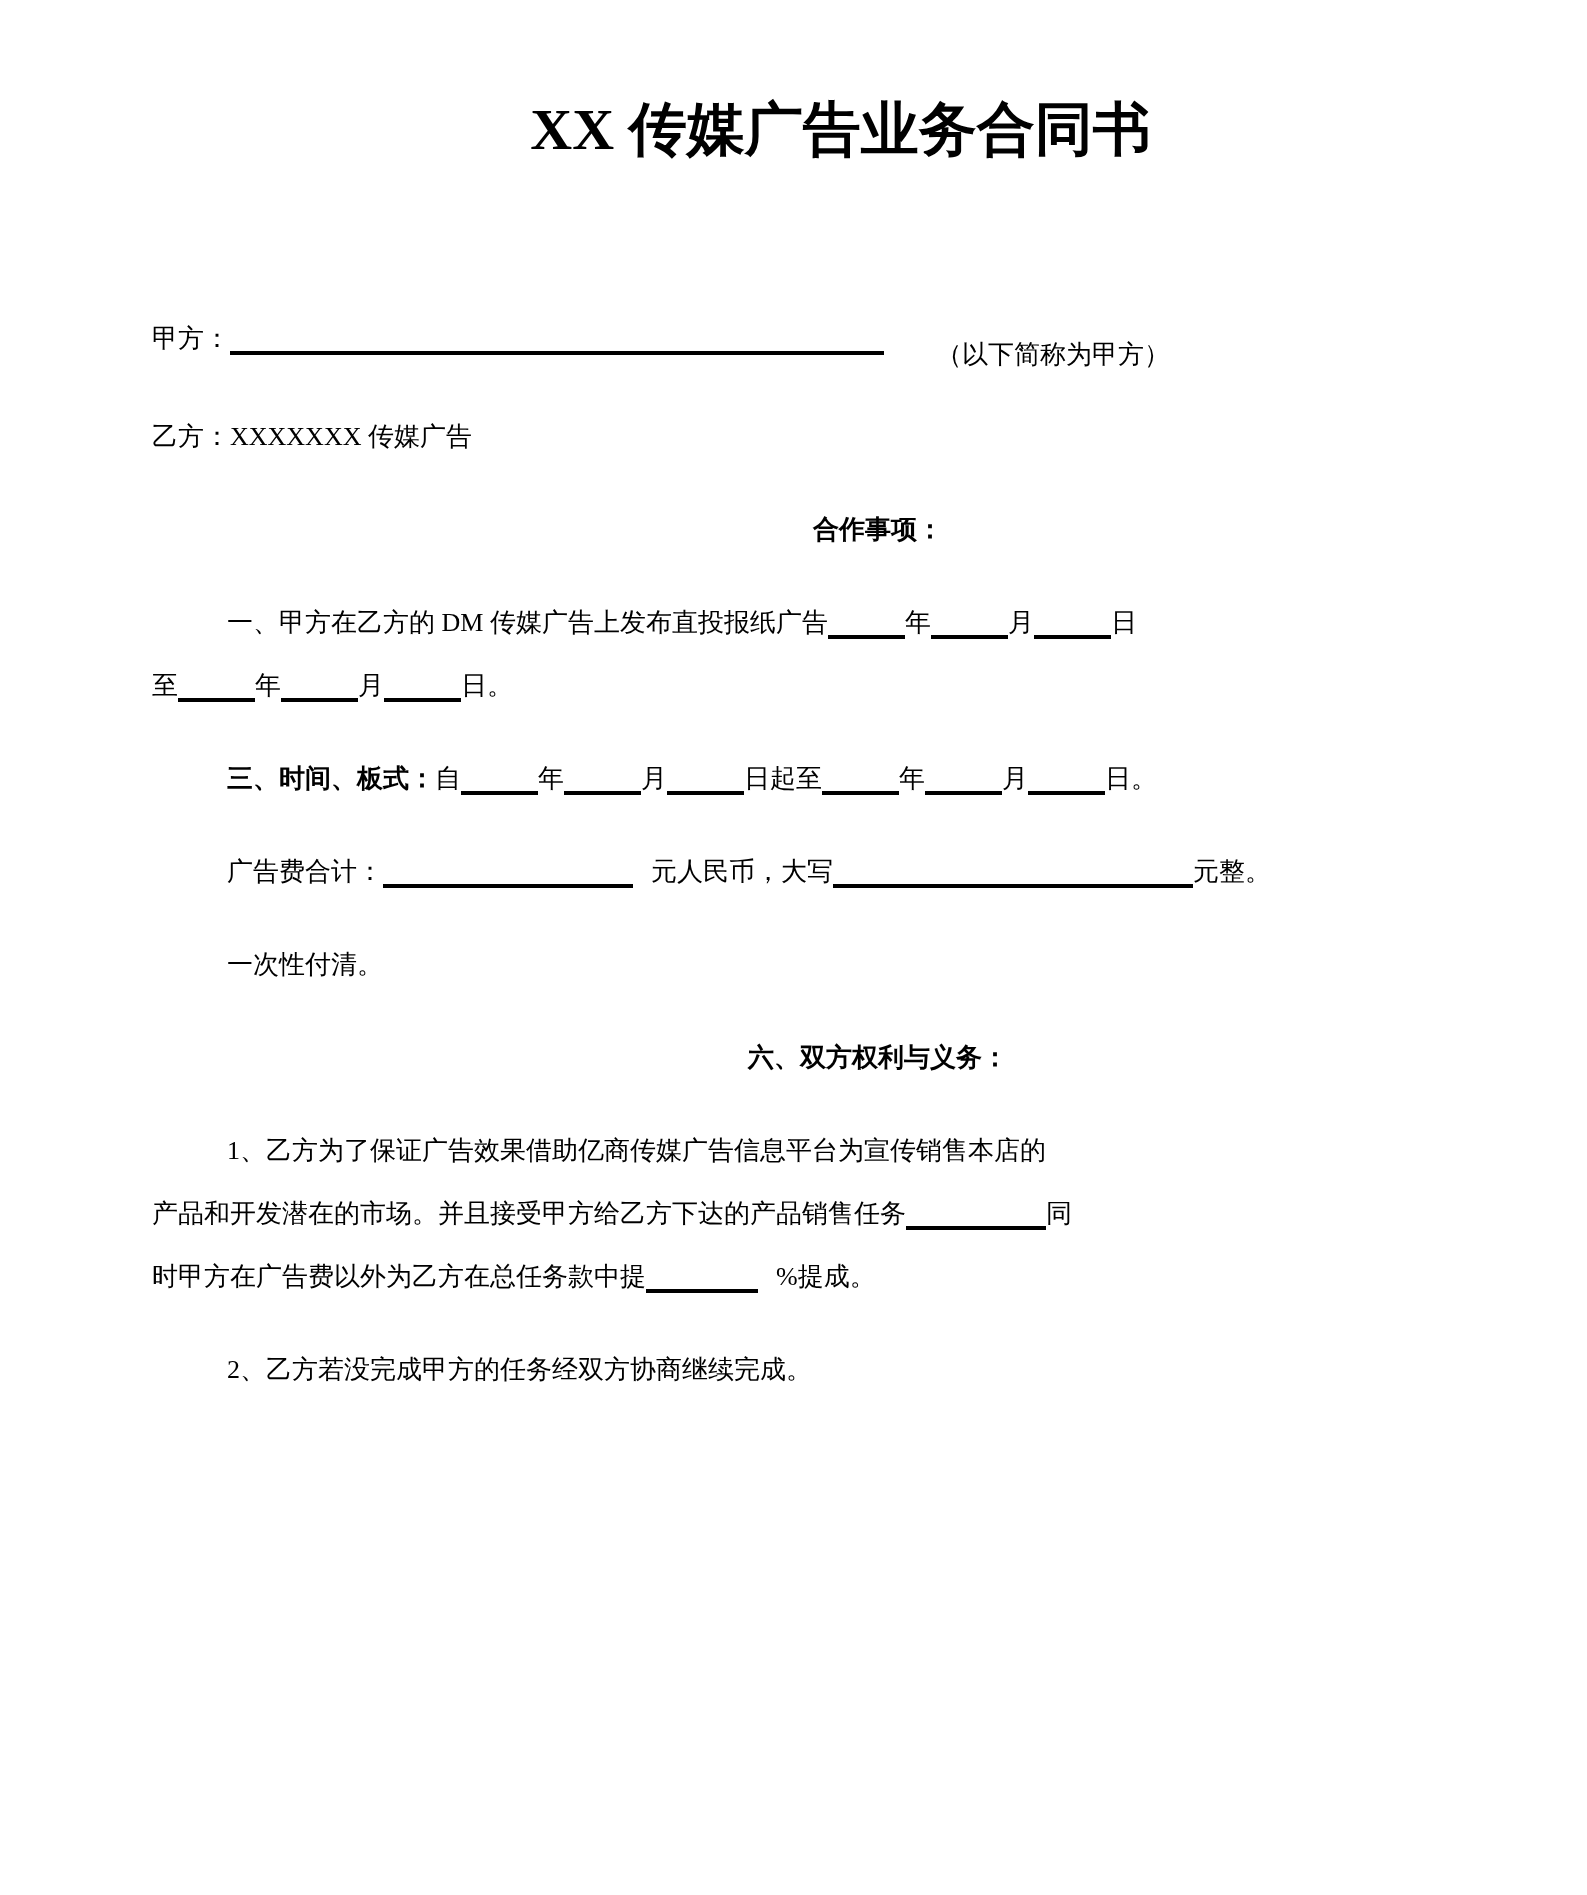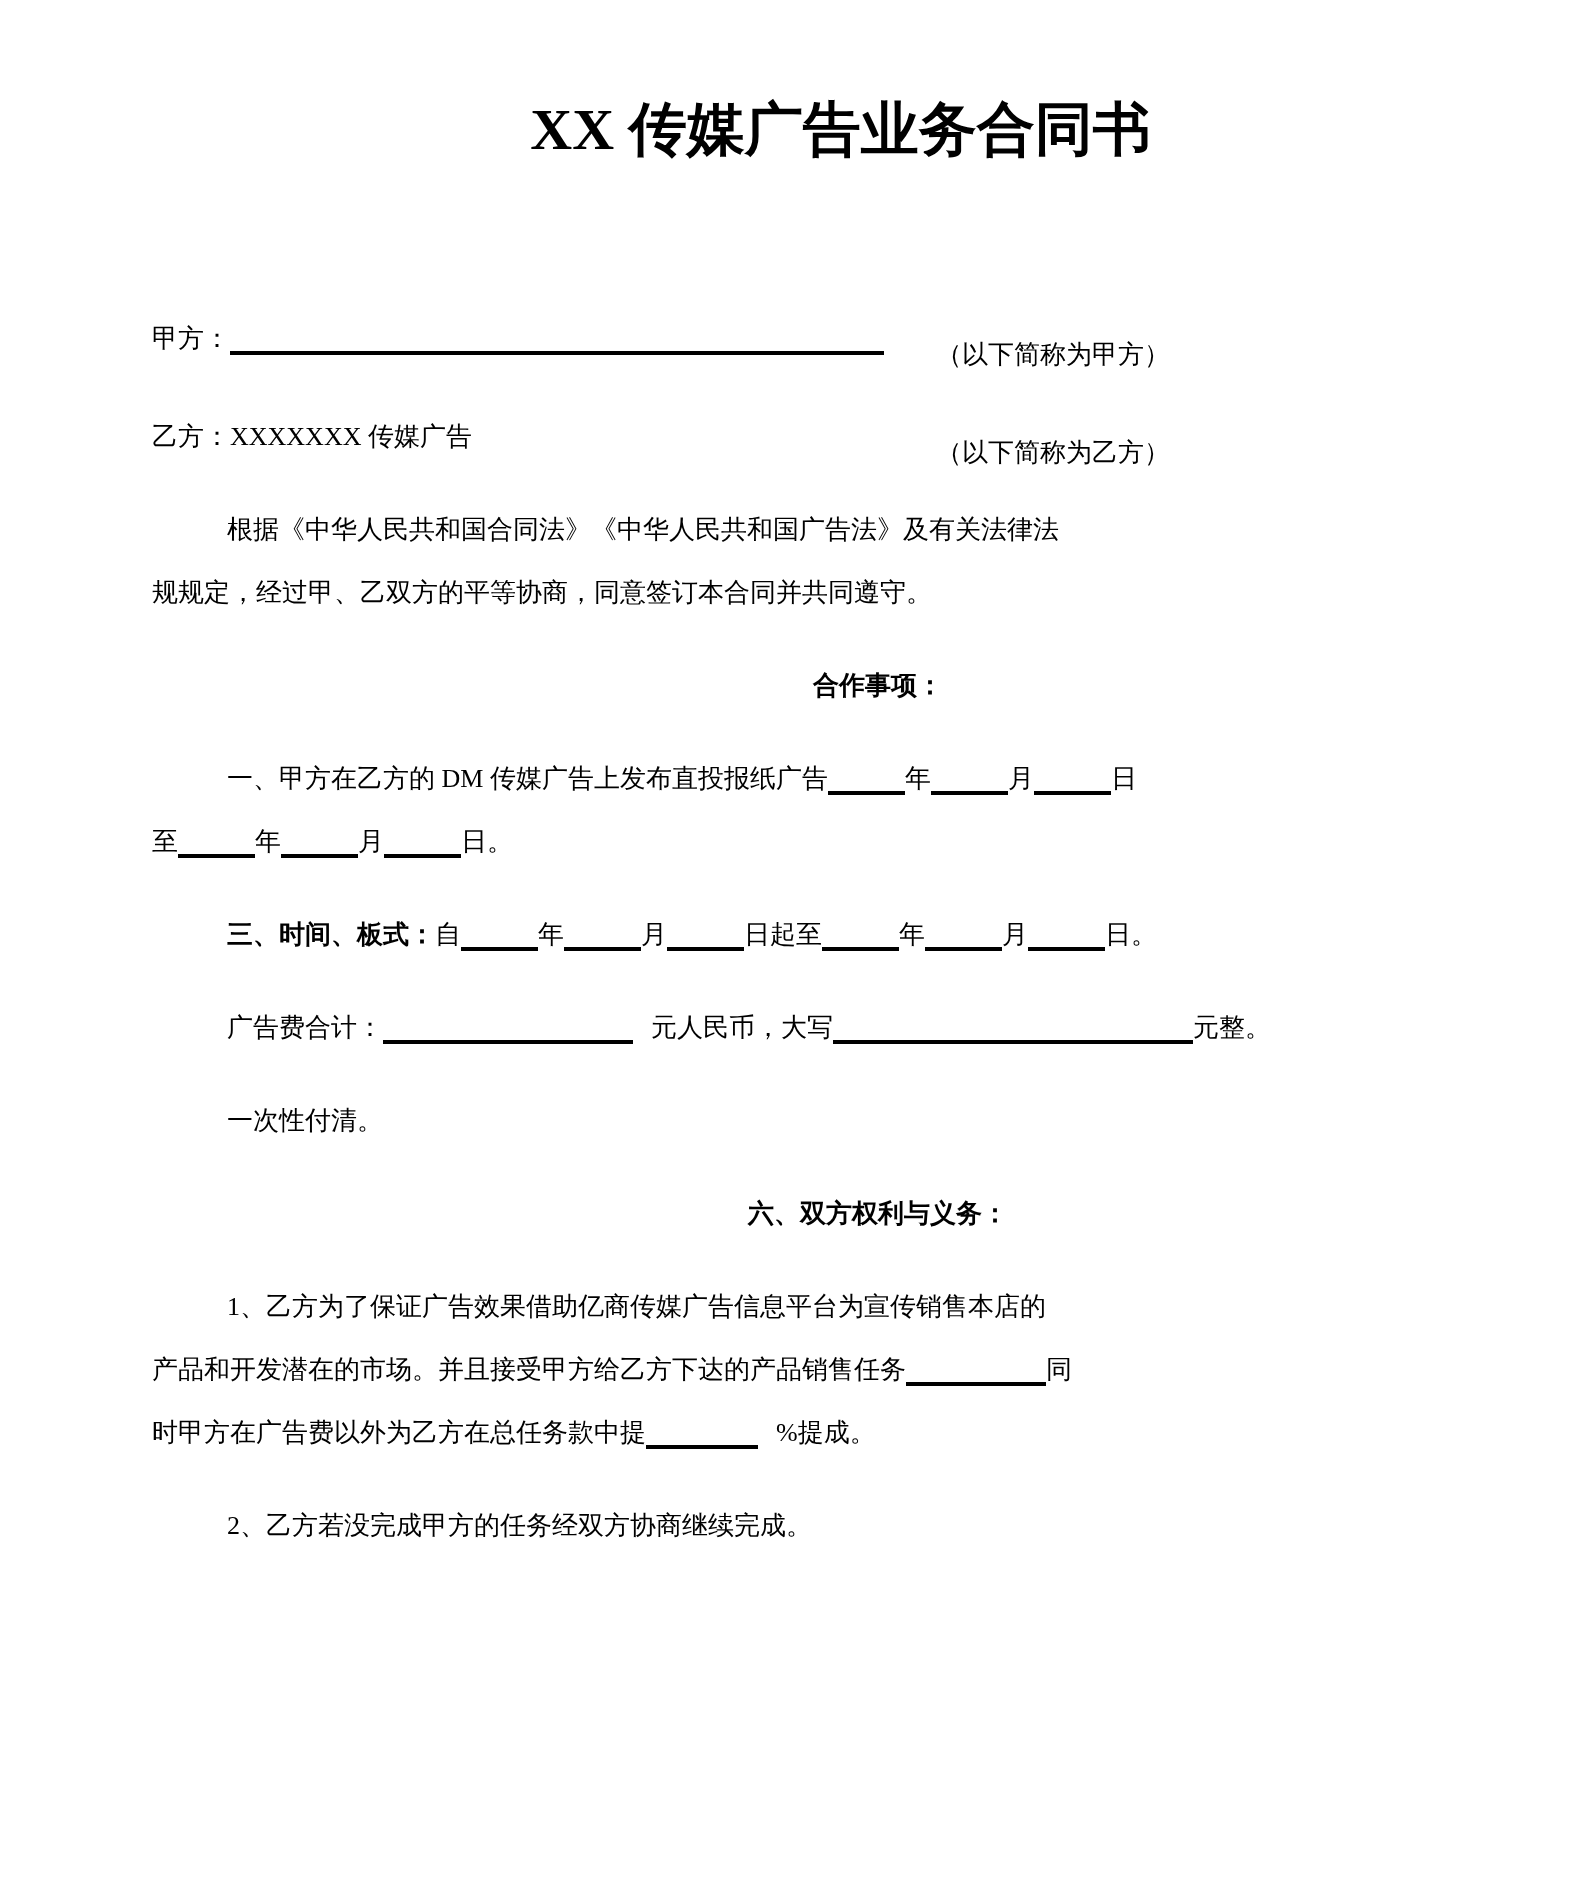--- a/index.html
+++ b/index.html
@@ -46,23 +46,22 @@
 </style>
 </head>
 <body>
 
 <div class="page">
 
   <h1 class="title">XX 传媒广告业务合同书</h1>
 
   <p class="party-row"><span>甲方：</span><span class="blank w-party"></span><span class="alias">（以下简称为甲方）</span></p>
 
-  <p class="party-row last"><span>乙方：</span><span>XXXXXXX 传媒广告</span><span class="alias">（以下简称为乙方）</span></p>
+  <p class="party-row last"><span>乙方：</span><span>XXXXXXX 传媒广告</span></p>
 
-  <p class="indent"><span>根据《中华人民共和国合同法》《中华人民共和国广告法》及有关法律法</span><br><span>规规定，经过甲、乙双方的平等协商，同意签订本合同并共同遵守。</span></p>
 
   <p class="indent bold">合作事项：</p>
 
   <p class="indent"><span>一、甲方在乙方的 DM 传媒广告上发布直投报纸广告</span><span class="blank w-date"></span><span>年</span><span class="blank w-date"></span><span>月</span><span class="blank w-date"></span><span>日</span><br><span>至</span><span class="blank w-date"></span><span>年</span><span class="blank w-date"></span><span>月</span><span class="blank w-date"></span><span>日。</span></p>
 
 
   <p class="indent"><span class="bold">三、时间、板式：</span><span>自</span><span class="blank w-date"></span><span>年</span><span class="blank w-date"></span><span>月</span><span class="blank w-date"></span><span>日起至</span><span class="blank w-date"></span><span>年</span><span class="blank w-date"></span><span>月</span><span class="blank w-date"></span><span>日。</span></p>
 
 
   <p class="indent"><span>广告费合计：</span><span class="blank w-fee1"></span><span>元人民币，大写</span><span class="blank w-fee2"></span><span>元整。</span></p>

